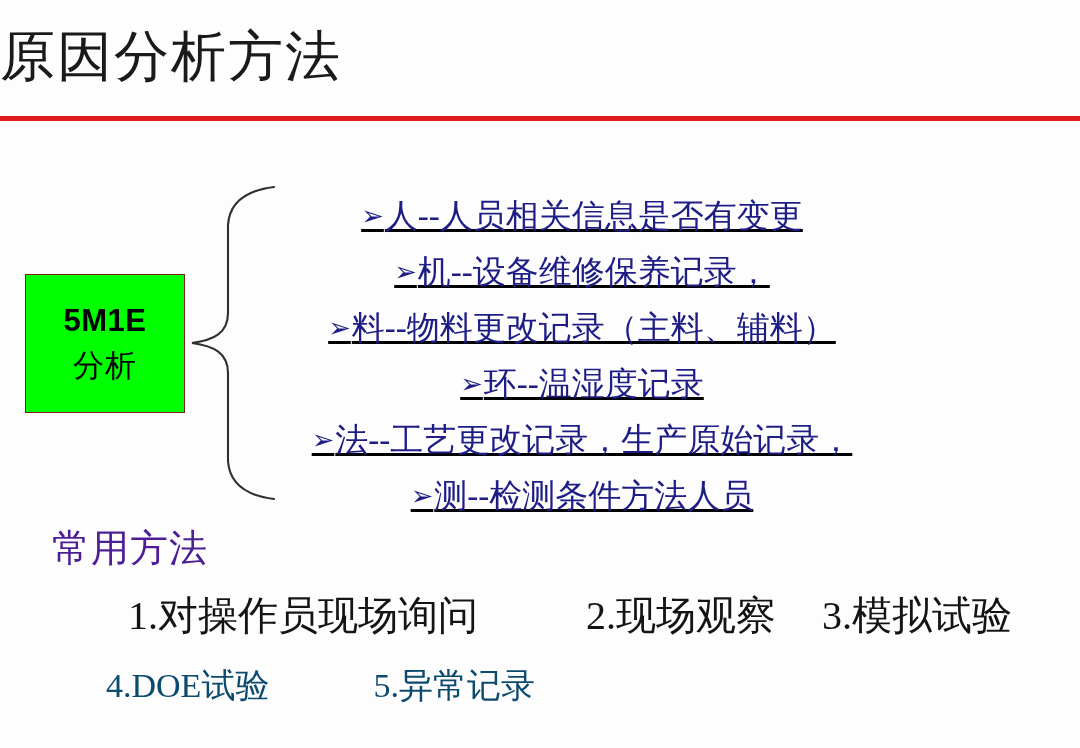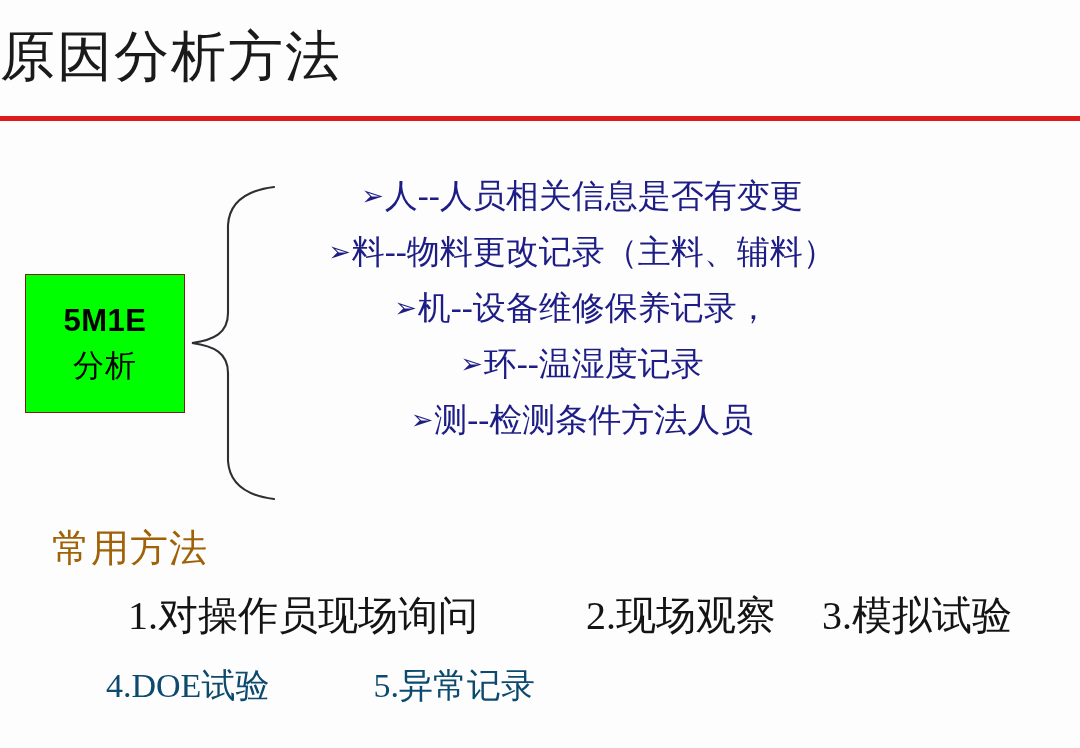--- a/index.html
+++ b/index.html
@@ -81,22 +81,23 @@
     left: 186px;
     top: 183px;
     width: 92px;
     height: 320px;
   }
 
   
   .factors {
     position: absolute;
     left: 262px;
-    top: 168px;
+    top: 188px;
     width: 640px;
+    text-decoration: underline;
   }
   .factor-line {
     color: #1d1d85;
     font-family: "Liberation Serif", "DejaVu Serif", serif;
     font-size: 33px;
     line-height: 55px;
     white-space: nowrap;
     text-align: center;
   }
   .factor-line .arrow {
@@ -111,21 +112,21 @@
   }
 
   
   .methods-heading {
     position: absolute;
     left: 52px;
     top: 525px;
     font-family: "Liberation Serif", "DejaVu Serif", serif;
     font-size: 38px;
     line-height: 46px;
-    color: #a16207;
+    color: #4c1d95;
     letter-spacing: 1px;
     white-space: nowrap;
   }
 
   .methods-row-1 {
     position: absolute;
     left: 128px;
     top: 594px;
     width: 900px;
     font-family: "Liberation Serif", "DejaVu Serif", serif;
@@ -172,27 +173,30 @@
              C 28 163, 42 170, 42 190
              L 42 278
              C 44 308, 72 314, 88 316" fill="none" stroke="#2e2e33" stroke-width="2.1" stroke-linecap="round"></path>
   </svg>
 
   <div class="factors">
     <div class="factor-line">
       <span class="arrow">➢</span><span class="ftext">人--人员相关信息是否有变更</span>
     </div>
     <div class="factor-line">
+      <span class="arrow">➢</span><span class="ftext">机--设备维修保养记录，</span>
+    </div>
+    <div class="factor-line">
       <span class="arrow">➢</span><span class="ftext">料--物料更改记录（主料、辅料）</span>
     </div>
     <div class="factor-line">
-      <span class="arrow">➢</span><span class="ftext">机--设备维修保养记录，</span>
-    </div>
-    <div class="factor-line">
       <span class="arrow">➢</span><span class="ftext">环--温湿度记录</span>
+    </div>
+    <div class="factor-line">
+      <span class="arrow">➢</span><span class="ftext">法--工艺更改记录，生产原始记录，</span>
     </div>
     <div class="factor-line">
       <span class="arrow">➢</span><span class="ftext">测--检测条件方法人员</span>
     </div>
   </div>
 
   <div class="methods-heading">常用方法</div>
 
   <div class="methods-row-1">
     <span class="m-item">1.对操作员现场询问</span><span class="gap-a"></span><span class="m-item">2.现场观察</span><span class="gap-b"></span><span class="m-item">3.模拟试验</span>

